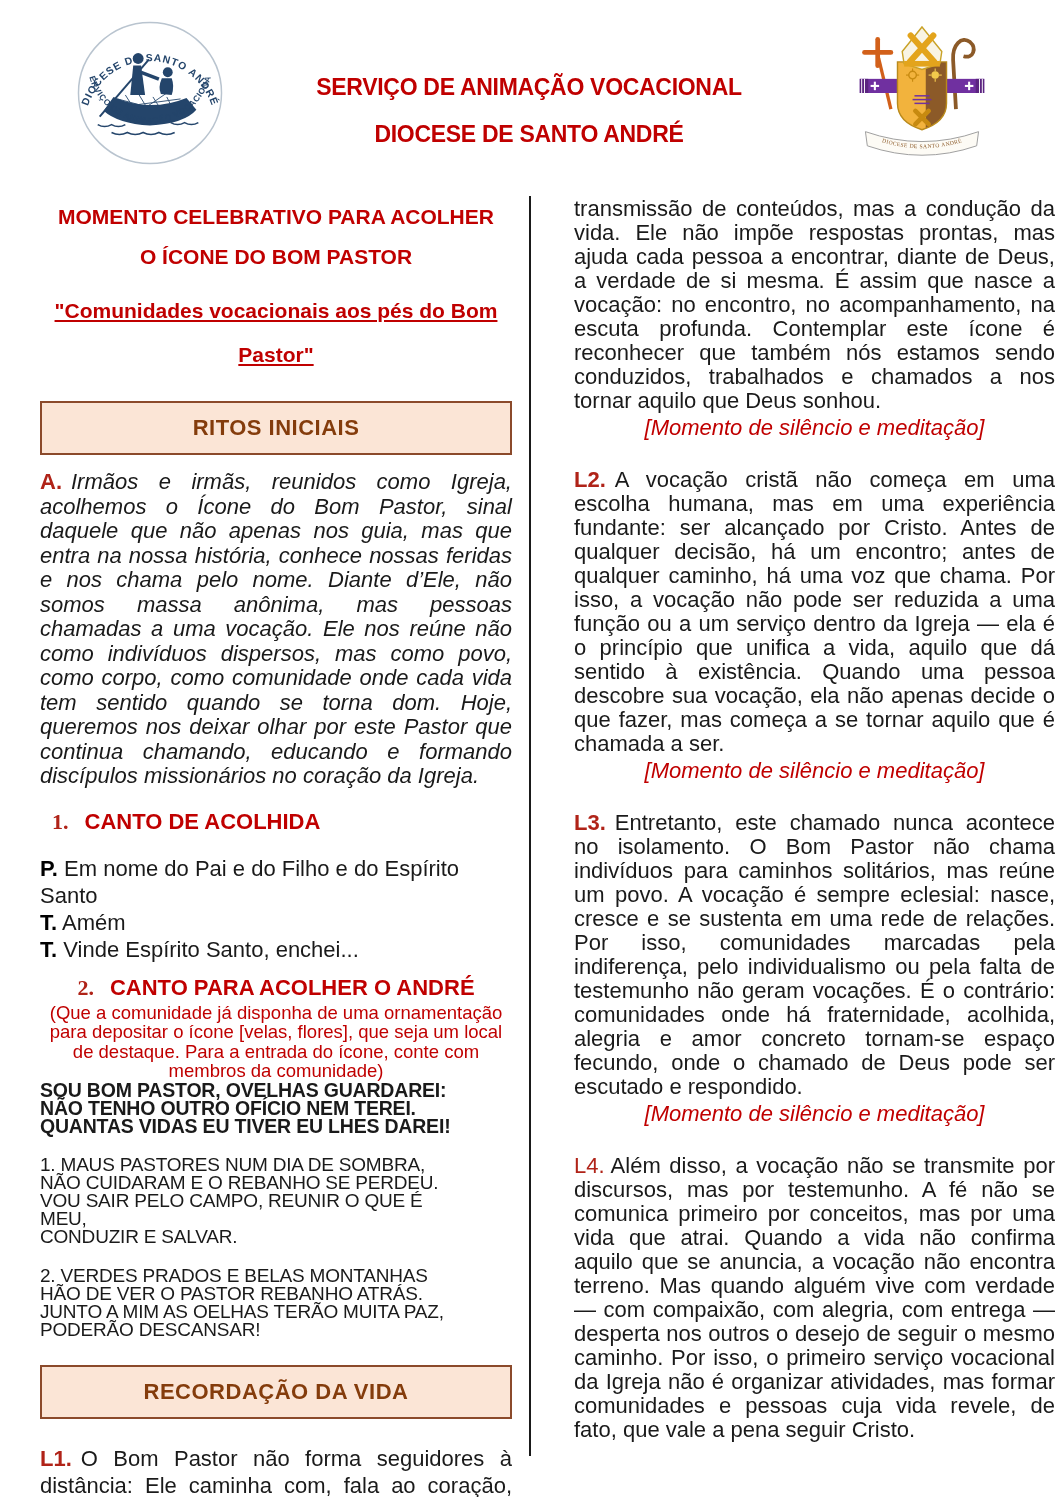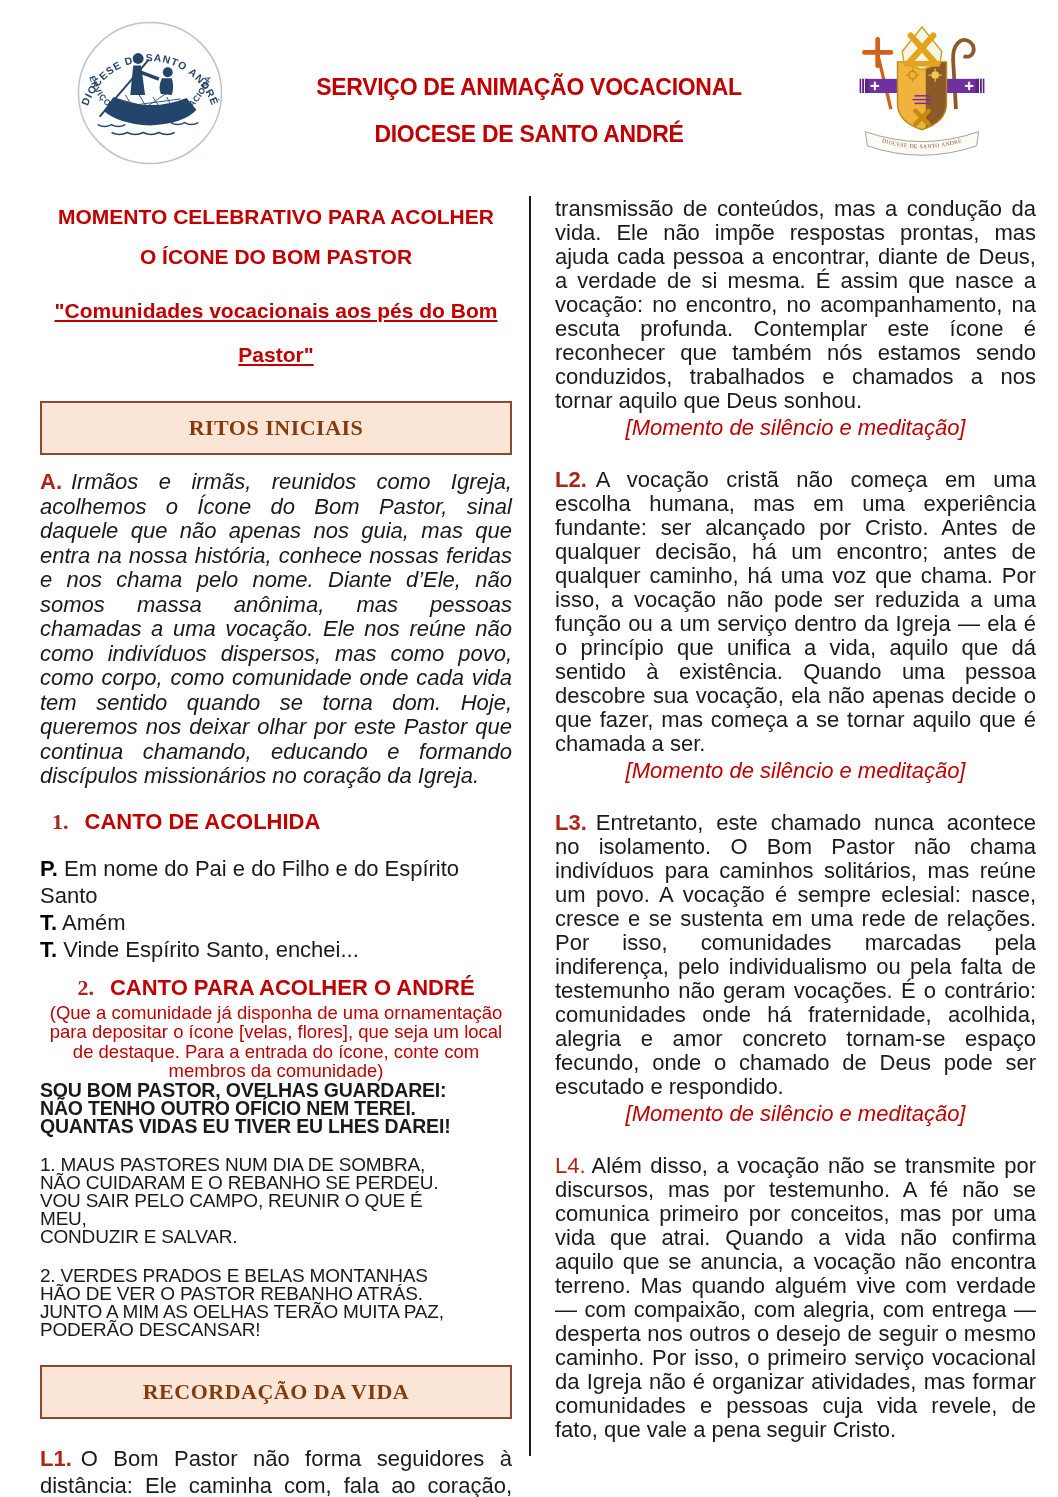--- a/index.html
+++ b/index.html
@@ -15,28 +15,28 @@
   
   .logo-left{position:absolute;left:76px;top:20px;width:148px;height:148px;}
   .arms-right{position:absolute;left:856px;top:22px;width:132px;height:142px;}
   .header-title{position:absolute;left:249px;top:74px;width:560px;text-align:center;
                 color:var(--accent_red);font-weight:bold;font-size:23px;letter-spacing:-0.3px;}
   .header-title .line2{margin-top:20px;}
   
   .divider{position:absolute;left:529px;top:196px;width:2px;height:1260px;background:var(--divider);}
   .col{position:absolute;top:195px;}
   .col-left{left:40px;width:472px;}
-  .col-right{left:555px;width:481px;}
+  .col-right{left:574px;width:481px;}
   .main-title{margin-top:2px;text-align:center;color:var(--accent_red);
               font-weight:bold;font-size:21px;line-height:40px;}
   .subtitle{margin-top:12px;text-align:center;color:var(--accent_red);font-weight:bold;
             font-size:21px;line-height:44px;text-decoration:underline;}
   .section-box{margin-top:24px;background:var(--box_bg);border:2px solid var(--box_border);
                text-align:center;padding:12px 6px;}
-  .section-box .box-label{font-family:Liberation Serif, serif;
+  .section-box .box-label{font-family:Liberation Sans, sans-serif;
                font-weight:bold;font-size:22px;color:var(--box_text);letter-spacing:0.5px;}
   .para{font-size:22px;line-height:24.5px;text-align:justify;}
   .para-a{margin-top:15px;font-style:italic;}
   .plabel{font-weight:bold;color:var(--label_red);font-style:normal;margin-right:9px;}
   .plabel-regular{color:var(--label_red);margin-right:6px;}
   .num-heading{margin-top:20px;padding-left:12px;font-size:22px;}
   .num-heading .num{font-family:"Liberation Serif","DejaVu Serif",serif;font-weight:bold;
                     color:var(--label_red);margin-right:16px;}
   .num-heading .htext{font-weight:bold;color:var(--accent_red);}
   .num-heading.centered{text-align:center;padding-left:0;}

